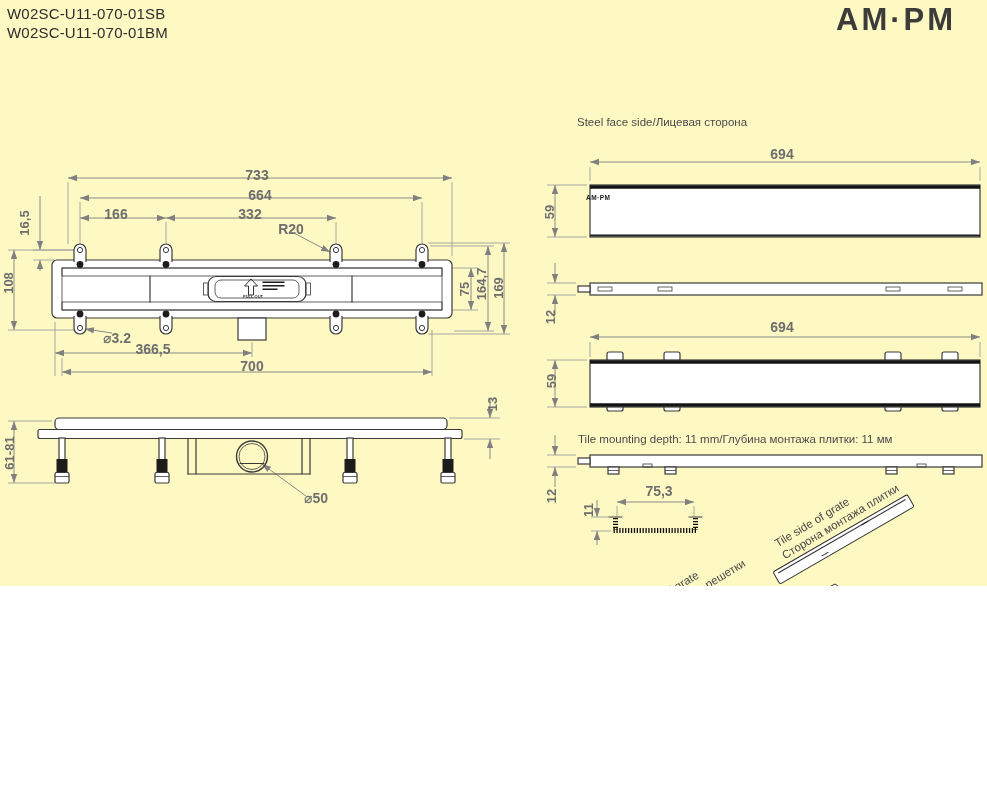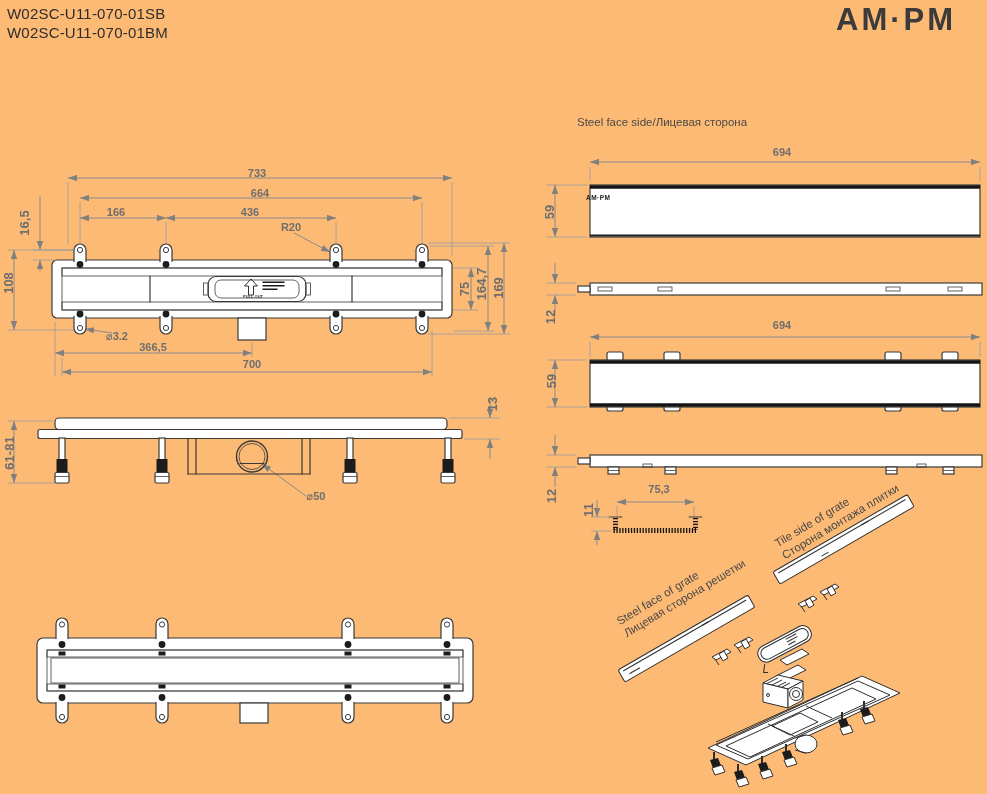--- a/index.html
+++ b/index.html
@@ -1,36 +1,36 @@
 <!DOCTYPE html>
 <html><head>
 <meta charset="utf-8">
 <style>
   html,body{margin:0;padding:0;background:#fff}
-  .canvas{position:relative;width:987px;height:794px;background:#fdba74;overflow:hidden;
+  .canvas{position:relative;width:987px;height:586px;background:#fef9c3;overflow:hidden;
           font-family:"Liberation Sans","DejaVu Sans",sans-serif}
   .abs{position:absolute}
   
   .k  {stroke:#3a3a3a;stroke-width:1.2;fill:none;stroke-linecap:round}
   .kt {stroke:#3a3a3a;stroke-width:0.8;fill:none}
   .kf {stroke:#3a3a3a;stroke-width:1.2;fill:#fff}
   .hc {stroke:#3a3a3a;stroke-width:1;fill:#fff}
   .dl {stroke:#8a8a8a;stroke-width:1;fill:none}
   .xl {stroke:#9e9e9e;stroke-width:0.9;fill:none}
   .dk {fill:#1c1c1c;stroke:none}
   .thk{stroke:#141414;stroke-width:3.5;fill:none}
   .med{stroke:#222;stroke-width:2;fill:none}
   .dot{stroke:#111;stroke-width:5;stroke-dasharray:1.3 1.6;fill:none}
   .k2 {stroke:#2f2f2f;stroke-width:1;fill:none}
   .kf2{stroke:#2f2f2f;stroke-width:1;fill:#fff}
   
   .codes{position:absolute;left:7px;top:4px;font-size:15px;line-height:19px;color:#2d2d2d;letter-spacing:.2px}
   .brand{position:absolute;left:836px;top:2px;font-size:31px;font-weight:700;color:#3b3b3b;letter-spacing:3px}
   .brandsmall{position:absolute;left:586px;top:194px;font-size:6.5px;font-weight:700;color:#222;letter-spacing:.5px}
-  .dim {position:absolute;font-weight:700;font-size:11px;line-height:1;color:#6e6e6e;white-space:nowrap;transform:translateX(-50%)}
+  .dim {position:absolute;font-weight:700;font-size:14px;line-height:1;color:#6e6e6e;white-space:nowrap;transform:translateX(-50%)}
   .dimv{position:absolute;font-weight:700;font-size:13px;line-height:1;color:#6e6e6e;white-space:nowrap;transform:translate(-50%,-50%) rotate(-90deg)}
   .plabel{position:absolute;font-size:11.5px;line-height:1.2;color:#4a4a4a;white-space:nowrap}
   .xlabel{position:absolute;font-size:11.5px;line-height:14px;color:#4a4a4a;white-space:nowrap;
           transform:rotate(-31deg);transform-origin:0 0}
   .pullout{position:absolute;left:253px;top:294px;transform:translateX(-50%);font-size:4px;font-weight:700;color:#333;white-space:nowrap}
 </style>
 </head>
 <body>
 
 <div class="canvas">
@@ -407,21 +407,21 @@
       <use href="#legg" transform="translate(762,756)"></use>
       <use href="#legg" transform="translate(786,744)"></use>
       <use href="#legg" transform="translate(842,712)"></use>
       <use href="#legg" transform="translate(864,701)"></use>
     </g>
   </svg>
 
   <span class="dim" style="left:257px;top:168px">733</span>
   <span class="dim" style="left:260px;top:188px">664</span>
   <span class="dim" style="left:116px;top:207px">166</span>
-  <span class="dim" style="left:250px;top:207px">436</span>
+  <span class="dim" style="left:250px;top:207px">332</span>
   <span class="dim" style="left:291px;top:222px">R20</span>
   <span class="dimv" style="left:24px;top:223px">16,5</span>
   <span class="dimv" style="left:8px;top:283px">108</span>
   <span class="dimv" style="left:464px;top:289px">75</span>
   <span class="dimv" style="left:481px;top:284px">164,7</span>
   <span class="dimv" style="left:498px;top:288px">169</span>
   <span class="dim" style="left:117px;top:331px">⌀3.2</span>
   <span class="dim" style="left:153px;top:342px">366,5</span>
   <span class="dim" style="left:252px;top:359px">700</span>
   <span class="pullout">PULL OUT</span>
@@ -430,20 +430,21 @@
   <span class="dimv" style="left:492px;top:404px">13</span>
   <span class="dim" style="left:316px;top:491px">⌀50</span>
 
   <span class="plabel" style="left:577px;top:116px">Steel face side/Лицевая сторона</span>
   <span class="dim" style="left:782px;top:147px">694</span>
   <span class="dimv" style="left:549px;top:212px">59</span>
   <span class="brandsmall">AM·PM</span>
   <span class="dimv" style="left:550px;top:317px">12</span>
   <span class="dim" style="left:782px;top:320px">694</span>
   <span class="dimv" style="left:551px;top:381px">59</span>
+  <span class="plabel" style="left:578px;top:433px">Tile mounting depth: 11 mm/Глубина монтажа плитки: 11 мм</span>
   <span class="dimv" style="left:551px;top:496px">12</span>
   <span class="dim" style="left:659px;top:484px">75,3</span>
   <span class="dimv" style="left:588px;top:510px">11</span>
 
   <div class="xlabel" style="left:772px;top:538px">
     <div>Tile side of grate</div>
     <div>Сторона монтажа плитки</div>
   </div>
   <div class="xlabel" style="left:614px;top:616px">
     <div>Steel face of grate</div>

